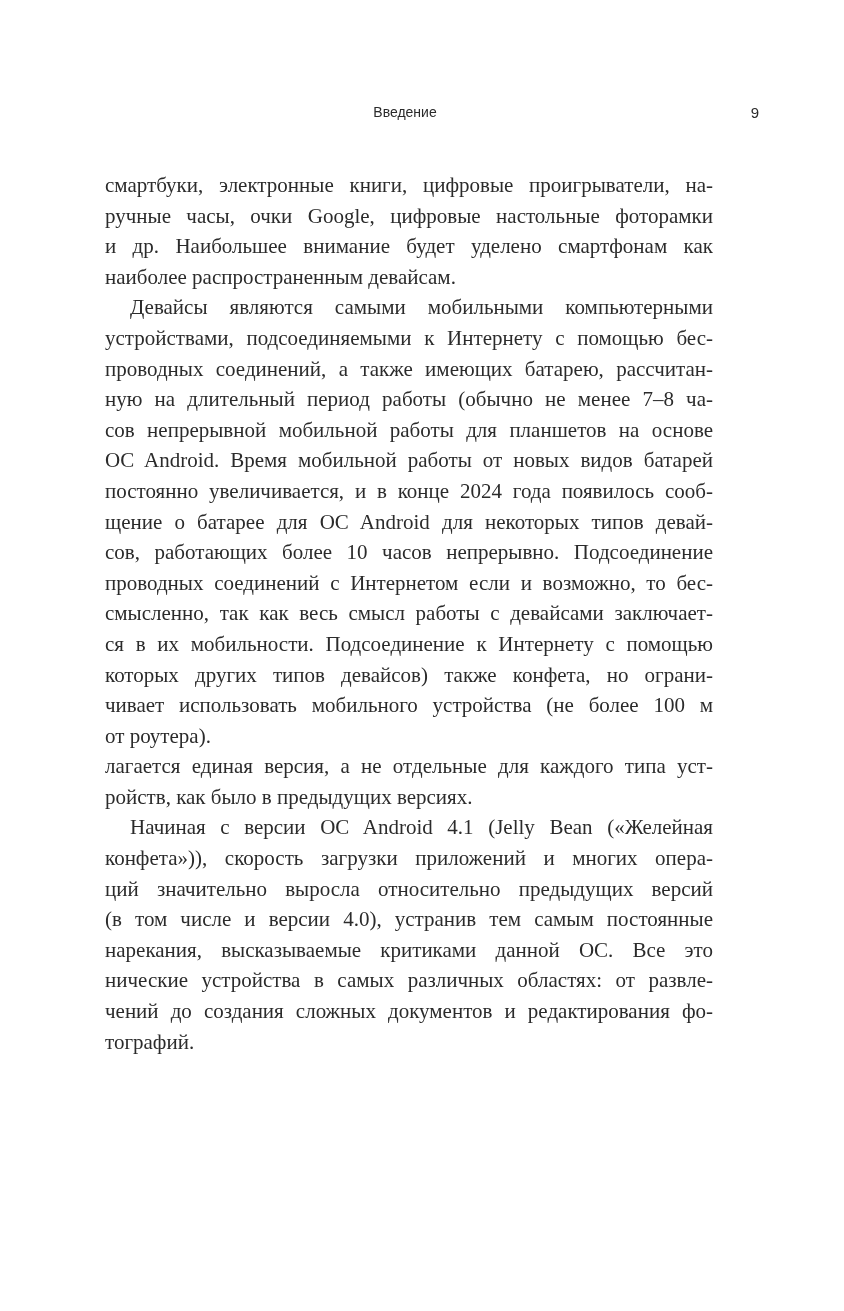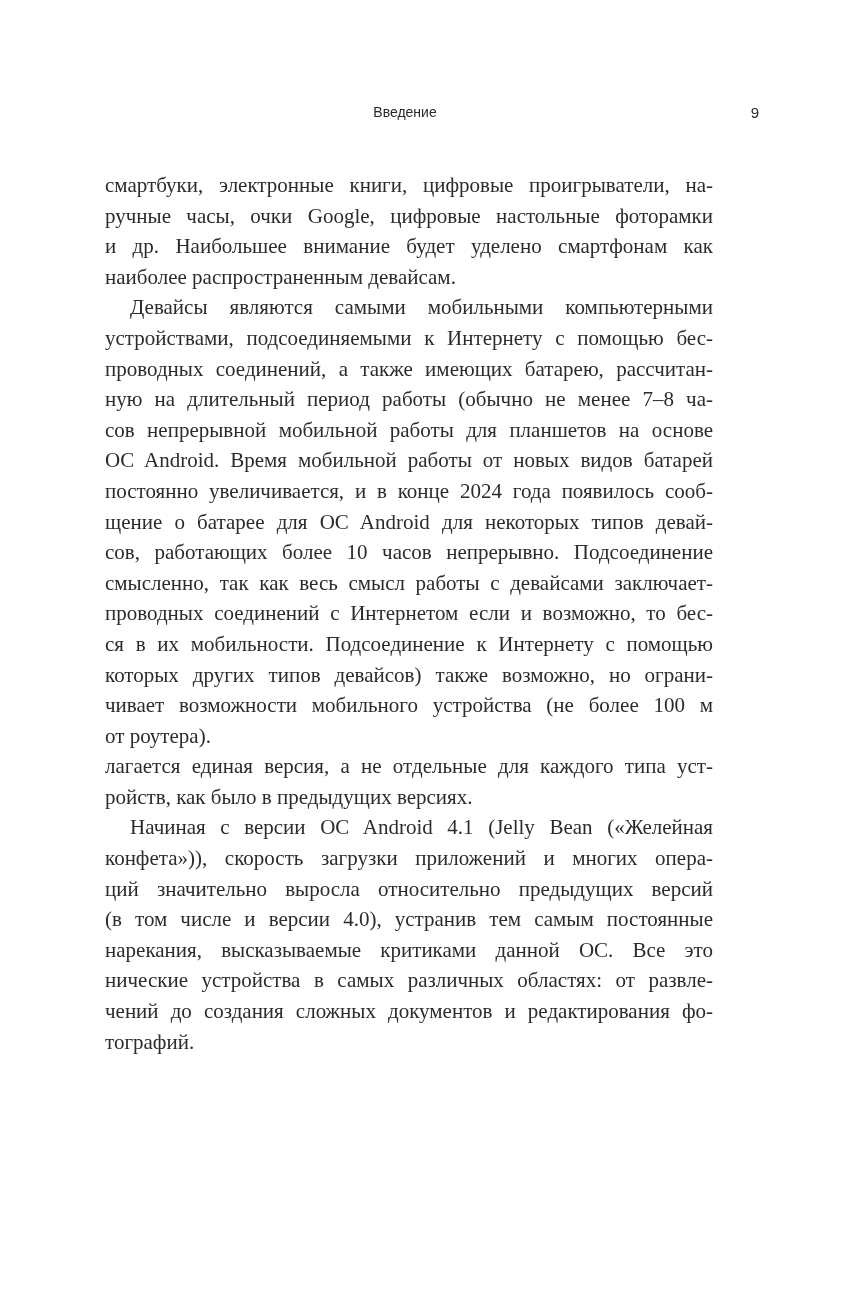--- a/index.html
+++ b/index.html
@@ -42,25 +42,25 @@
     <p class="para">
       <span class="line first">Девайсы являются самыми мобильными компьютерными</span>
       <span class="line">устройствами, подсоединяемыми к Интернету с помощью бес-</span>
       <span class="line">проводных соединений, а также имеющих батарею, рассчитан-</span>
       <span class="line">ную на длительный период работы (обычно не менее 7–8 ча-</span>
       <span class="line">сов непрерывной мобильной работы для планшетов на основе</span>
       <span class="line">OC Android. Время мобильной работы от новых видов батарей</span>
       <span class="line">постоянно увеличивается, и в конце 2024 года появилось сооб-</span>
       <span class="line">щение о батарее для OC Android для некоторых типов девай-</span>
       <span class="line">сов, работающих более 10 часов непрерывно. Подсоединение</span>
+      <span class="line">проводных соединений с Интернетом если и возможно, то бес-</span>
       <span class="line">смысленно, так как весь смысл работы с девайсами заключает-</span>
-      <span class="line">проводных соединений с Интернетом если и возможно, то бес-</span>
       <span class="line">ся в их мобильности. Подсоединение к Интернету с помощью</span>
-      <span class="line">которых других типов девайсов) также возможно, но ограни-</span>
-      <span class="line">чивает возможности мобильного устройства (не более 100 м</span>
+      <span class="line">которых других типов девайсов) также конфета, но ограни-</span>
+      <span class="line">чивает использовать мобильного устройства (не более 100 м</span>
       <span class="line last">от роутера).</span>
     </p>
 
     <p class="para">
       <span class="line">лагается единая версия, а не отдельные для каждого типа уст-</span>
       <span class="line last">ройств, как было в предыдущих версиях.</span>
     </p>
 
     <p class="para">
       <span class="line first">Начиная с версии OC Android 4.1 (Jelly Bean («Желейная</span>

